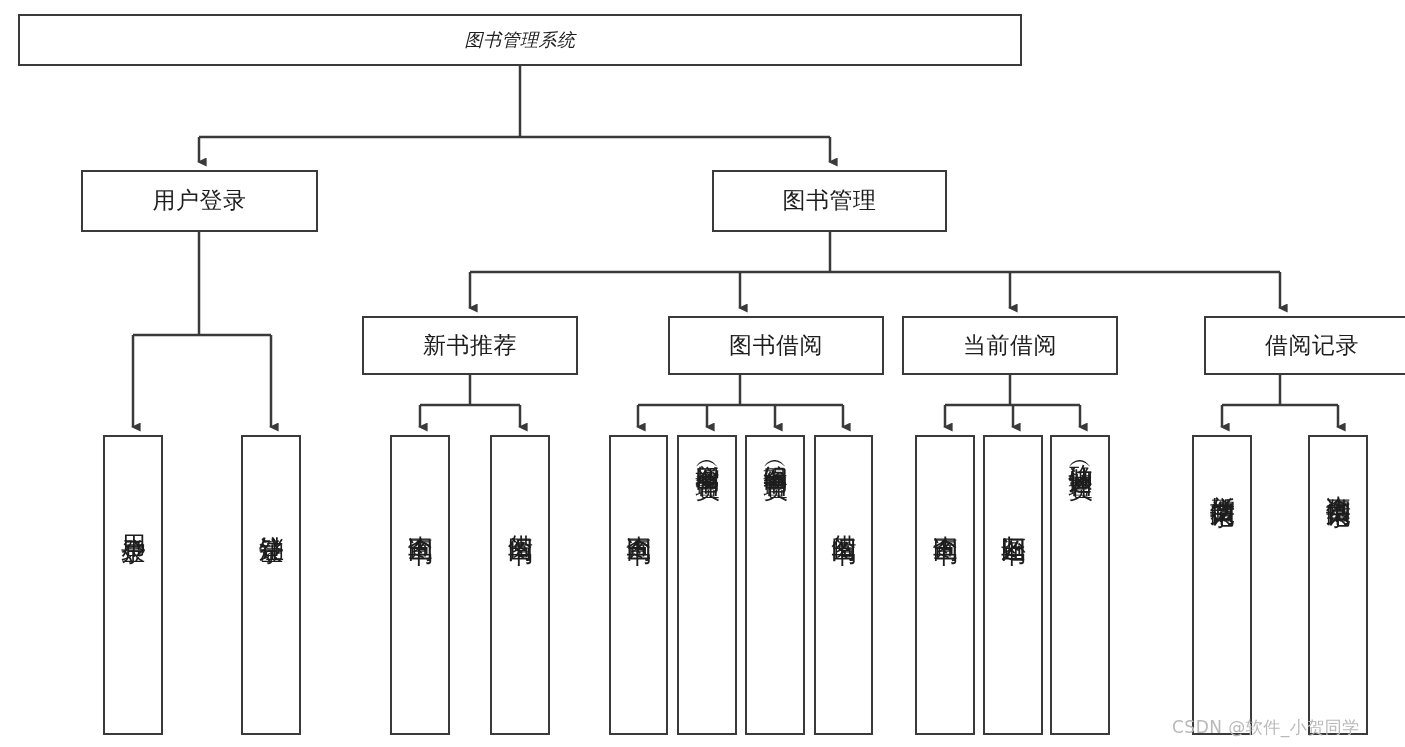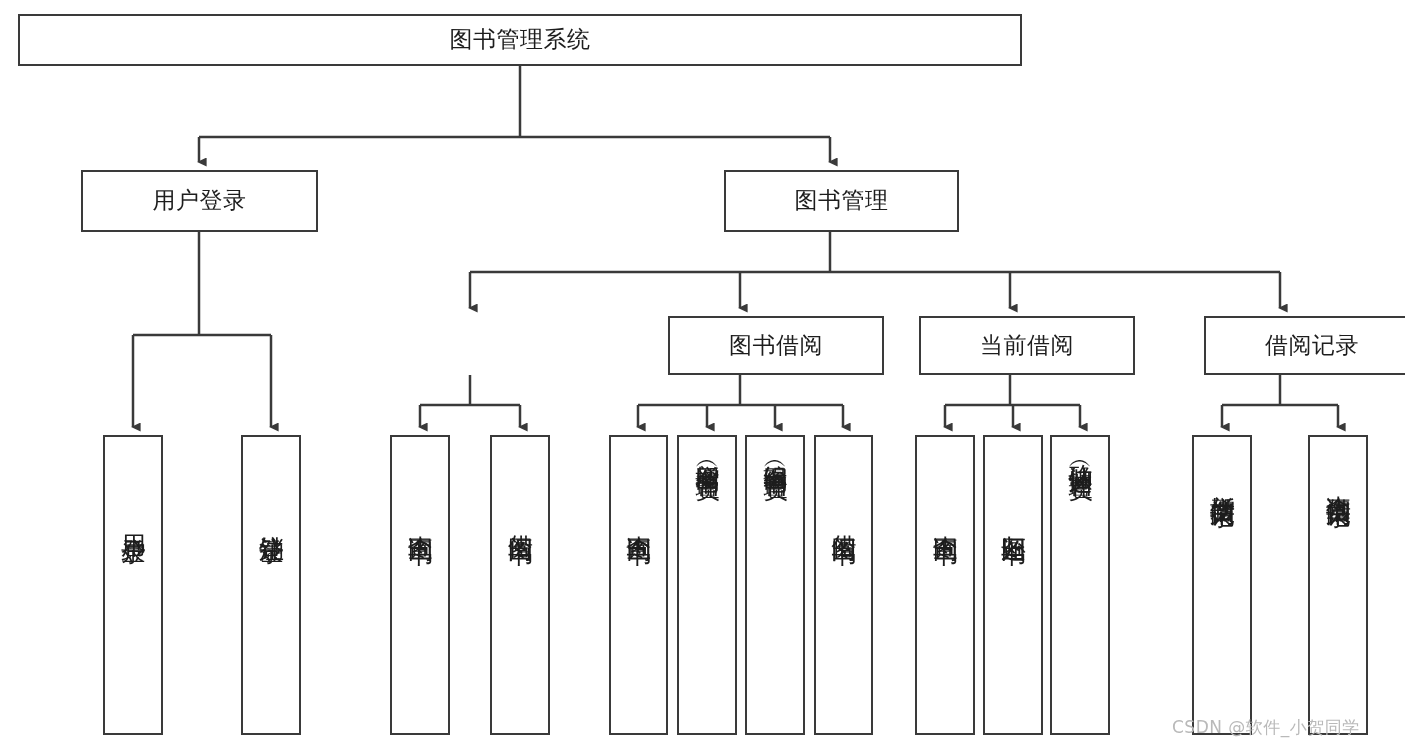--- a/index.html
+++ b/index.html
@@ -37,21 +37,22 @@
   .node-label {
     display: block;
     text-align: center;
     line-height: 1.02;
     letter-spacing: 0.5px;
   }
   .node.horizontal .node-label {
     font-size: 23px;
   }
   .node.root .node-label {
-    font-size: 23px;
+    font-size: 18px;
+    font-style: italic;
   }
   .node.vertical {
     align-items: flex-start;
     justify-content: center;
     padding-top: 0px;
   }
   .node.vertical .node-label {
     writing-mode: vertical-rl;
     text-orientation: upright;
     font-size: 25px;
@@ -128,28 +129,31 @@
     </g>
   </svg>
 
   <div class="node root horizontal" style="left:18px; top:14px; width:1004px; height:52px;">
     <span class="node-label">图书管理系统</span>
   </div>
 
   <div class="node horizontal" style="left:81px; top:170px; width:237px; height:62px;">
     <span class="node-label">用户登录</span>
   </div>
-  <div class="node horizontal" style="left:712px; top:170px; width:235px; height:62px;margin-left:12px;">
+  <div class="node horizontal" style="left:712px; top:170px; width:235px; height:62px;">
     <span class="node-label">图书管理</span>
   </div>
 
+  <div class="node horizontal" style="left:362px; top:316px; width:216px; height:59px;">
+    <span class="node-label">新书推荐</span>
+  </div>
   <div class="node horizontal" style="left:632px; top:316px; width:216px; height:59px;margin-left:36px;">
     <span class="node-label">图书借阅</span>
   </div>
-  <div class="node horizontal" style="left:902px; top:316px; width:216px; height:59px;margin-left:17px;">
+  <div class="node horizontal" style="left:902px; top:316px; width:216px; height:59px;">
     <span class="node-label">当前借阅</span>
   </div>
   <div class="node horizontal" style="left:1172px; top:316px; width:216px; height:59px;margin-left:32px;">
     <span class="node-label">借阅记录</span>
   </div>
 
   <div class="node vertical" style="left:103px; top:435px; width:60px; height:300px; padding-top:78px;">
     <span class="node-label">用户登录</span>
   </div>
   <div class="node vertical" style="left:241px; top:435px; width:60px; height:300px; padding-top:78px;">

